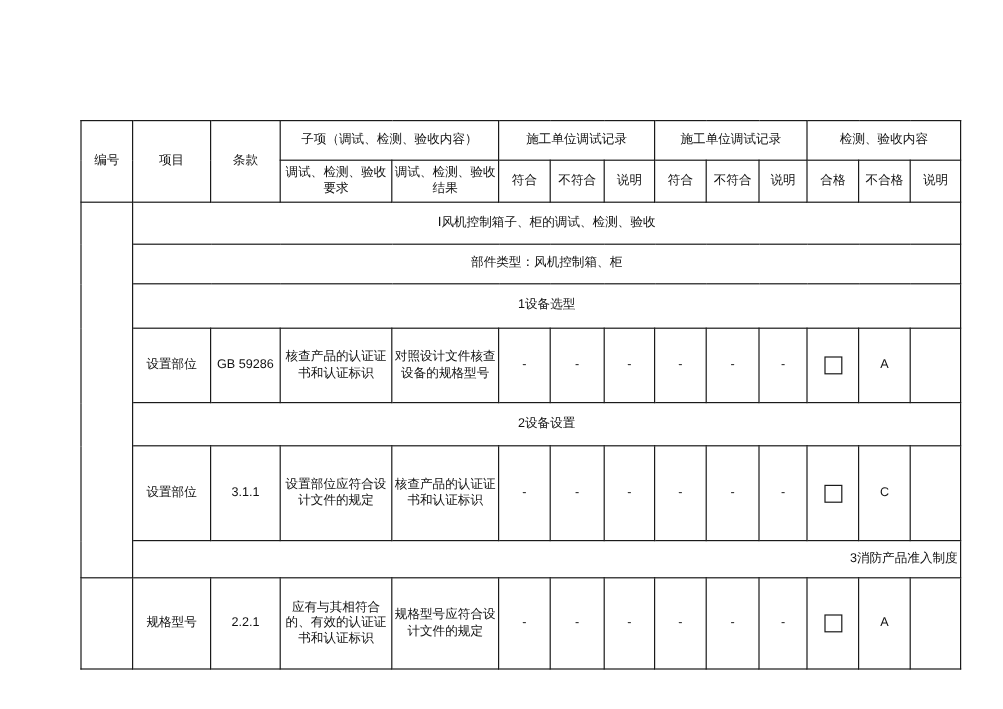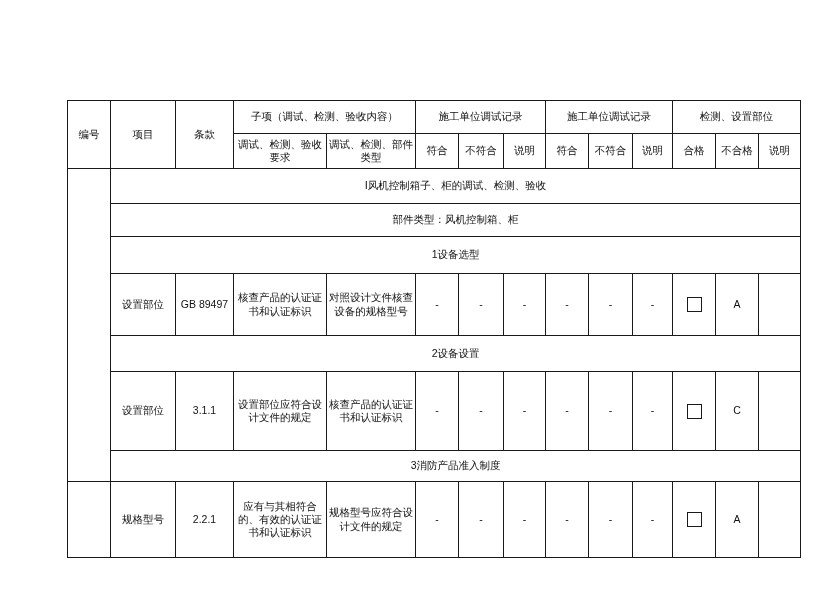--- a/index.html
+++ b/index.html
@@ -45,21 +45,21 @@
     background: #ffffff;
   }
   tr.r-h1 > * { height: 30px; }
   tr.r-h2 > * { height: 32px; }
   tr.r-s1 > td { height: 32px; }
   tr.r-s2 > td { height: 30px; margin-left: 48px; }
   tr.r-s3 > td { height: 34px; }
   tr.r-d1 > td { height: 59px; }
   tr.r-s4 > td { height: 33px; }
   tr.r-d2 > td { height: 76px; }
-  tr.r-s5 > td { height: 28px; }
+  tr.r-s5 > td { height: 28px; text-align: right; }
   tr.r-d3 > td { height: 73px; }
   td.section {
     text-align: left;
     padding-left: 7px;
   }
   td.txt {
     text-align: left;
     padding: 2px 4px;
   }
   td.open-cell {
@@ -100,25 +100,25 @@
       </colgroup>
 
       <tbody>
           <tr class="r-h1">
         <th rowspan="2">编号</th>
         <th rowspan="2">项目</th>
         <th rowspan="2">条款</th>
         <th colspan="2">子项（调试、检测、验收内容）</th>
         <th colspan="3">施工单位调试记录</th>
         <th colspan="3">施工单位调试记录</th>
-        <th colspan="3">检测、设置部位</th>
+        <th colspan="3">检测、验收内容</th>
       </tr>
       <tr class="r-h2">
         <th>调试、检测、验收要求</th>
-        <th>调试、检测、部件类型</th>
+        <th>调试、检测、验收结果</th>
         <th>符合</th>
         <th>不符合</th>
         <th>说明</th>
         <th>符合</th>
         <th>不符合</th>
         <th>说明</th>
         <th>合格</th>
         <th>不合格</th>
         <th>说明</th>
       </tr>
@@ -131,21 +131,21 @@
       <tr class="r-s2">
         <td colspan="13" class="section">部件类型：风机控制箱、柜</td>
       </tr>
 
       <tr class="r-s3">
         <td colspan="13" class="section">1设备选型</td>
       </tr>
 
       <tr class="r-d1">
         <td>设置部位</td>
-        <td>GB 89497</td>
+        <td>GB 59286</td>
         <td class="txt">核查产品的认证证书和认证标识</td>
         <td class="txt">对照设计文件核查设备的规格型号</td>
         <td>-</td>
         <td>-</td>
         <td>-</td>
         <td>-</td>
         <td>-</td>
         <td>-</td>
         <td><span class="checkbox"></span></td>
         <td>A</td>

